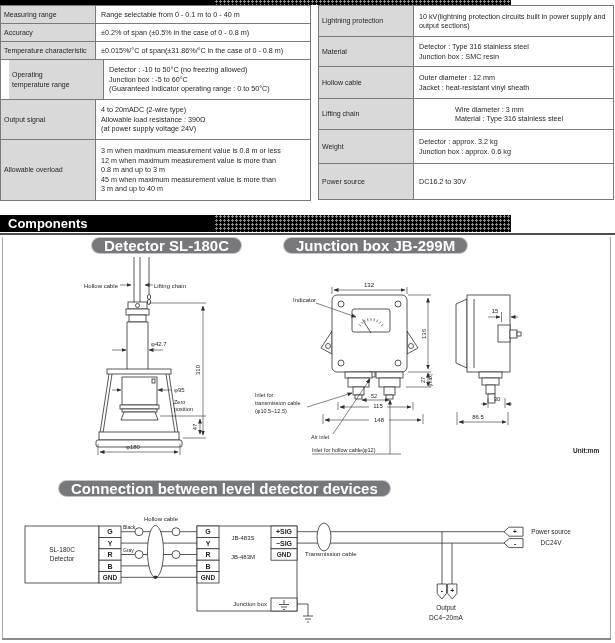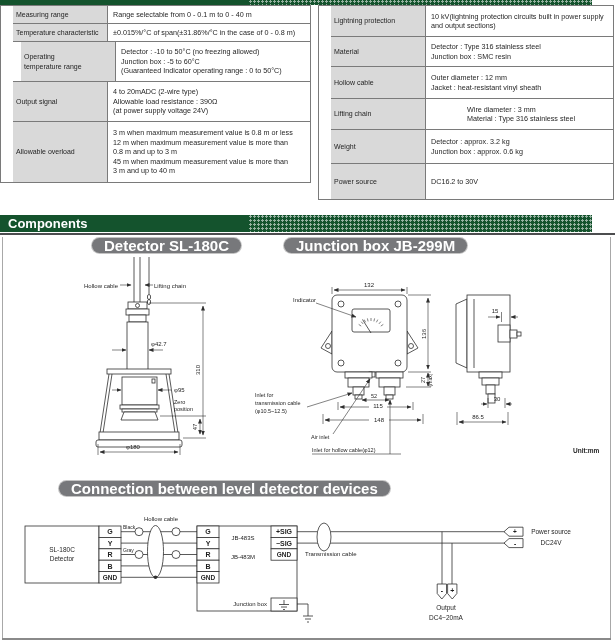--- a/index.html
+++ b/index.html
@@ -1,28 +1,28 @@
 <!DOCTYPE html>
 <html><head>
 <meta charset="utf-8">
 <style>
   html,body{margin:0;padding:0;background:#fff;}
   #page{position:relative;width:615px;height:643px;background:#fff;overflow:hidden;
         font-family:"Liberation Sans",sans-serif;color:#1f1f1f;}
   .dots{background-image:radial-gradient(circle at 1.5px 1.5px, rgba(255,255,255,.55) 1px, transparent 1.3px);
         background-size:4px 4px;}
-  .bar{position:absolute;left:0;width:592px;background:#14532d;}
+  .bar{position:absolute;left:0;width:511px;background:#000000;}
   .bar-inner-dots{position:absolute;right:0;top:0;height:100%;width:58%;}
   .bar-title{position:absolute;left:8px;top:1px;color:#fff;font-weight:bold;font-size:13px;line-height:16px;}
   .pill{position:absolute;height:15px;line-height:15px;border-radius:8px;background:#77787b;
         color:#fff;font-size:15px;font-weight:bold;text-align:center;padding:0 12px;
         box-shadow:0 0 0 1px #c4c4c4;}
   
   .spec{position:absolute;border:1px solid #7a7a7a;background:#fff;}
-  .srow{display:flex;border-bottom:1px solid #7a7a7a;margin-left:12px;}
+  .srow{display:flex;border-bottom:1px solid #7a7a7a;}
   .srow:last-child{border-bottom:none;}
   .slabel{width:95px;min-width:95px;background:#d9d9d9;border-right:1px solid #7a7a7a;
           display:flex;align-items:center;padding:1px 2px 1px 3px;font-size:7px;line-height:1.3;
           white-space:pre-line;box-sizing:border-box;}
   .sval{flex:1;display:flex;align-items:center;padding:1px 3px 1px 5px;font-size:7.2px;line-height:1.32;
         white-space:pre-line;box-sizing:border-box;}
   .frame{position:absolute;background:#a8a8a8;}
   svg text{font-family:"Liberation Sans",sans-serif;fill:#1f1f1f;}
   svg{position:absolute;}
   .ln{stroke:#2f2f2f;stroke-width:0.8;fill:none;}
@@ -35,20 +35,24 @@
 <div id="page">
 
   <div class="bar" style="top:0;height:5px;">
     <div class="bar-inner-dots dots"></div>
   </div>
 
   <div class="spec" style="left:0;top:5px;width:309px;">
     <div class="srow" style="min-height:17px;">
       <div class="slabel">Measuring range</div>
       <div class="sval">Range selectable from 0 - 0.1 m to 0 - 40 m</div>
+    </div>
+    <div class="srow" style="min-height:17px;">
+      <div class="slabel">Accuracy</div>
+      <div class="sval">±0.2% of span (±0.5% in the case of 0 - 0.8 m)</div>
     </div>
     <div class="srow" style="min-height:17px;">
       <div class="slabel">Temperature characteristic</div>
       <div class="sval">±0.015%/°C of span(±31.86%/°C in the case of 0 - 0.8 m)</div>
     </div>
     <div class="srow" style="min-height:39px;padding-left:8px;">
       <div class="slabel">Operating
 temperature range</div>
       <div class="sval">Detector : -10 to 50°C (no freezing allowed)
 Junction box : -5 to 60°C

